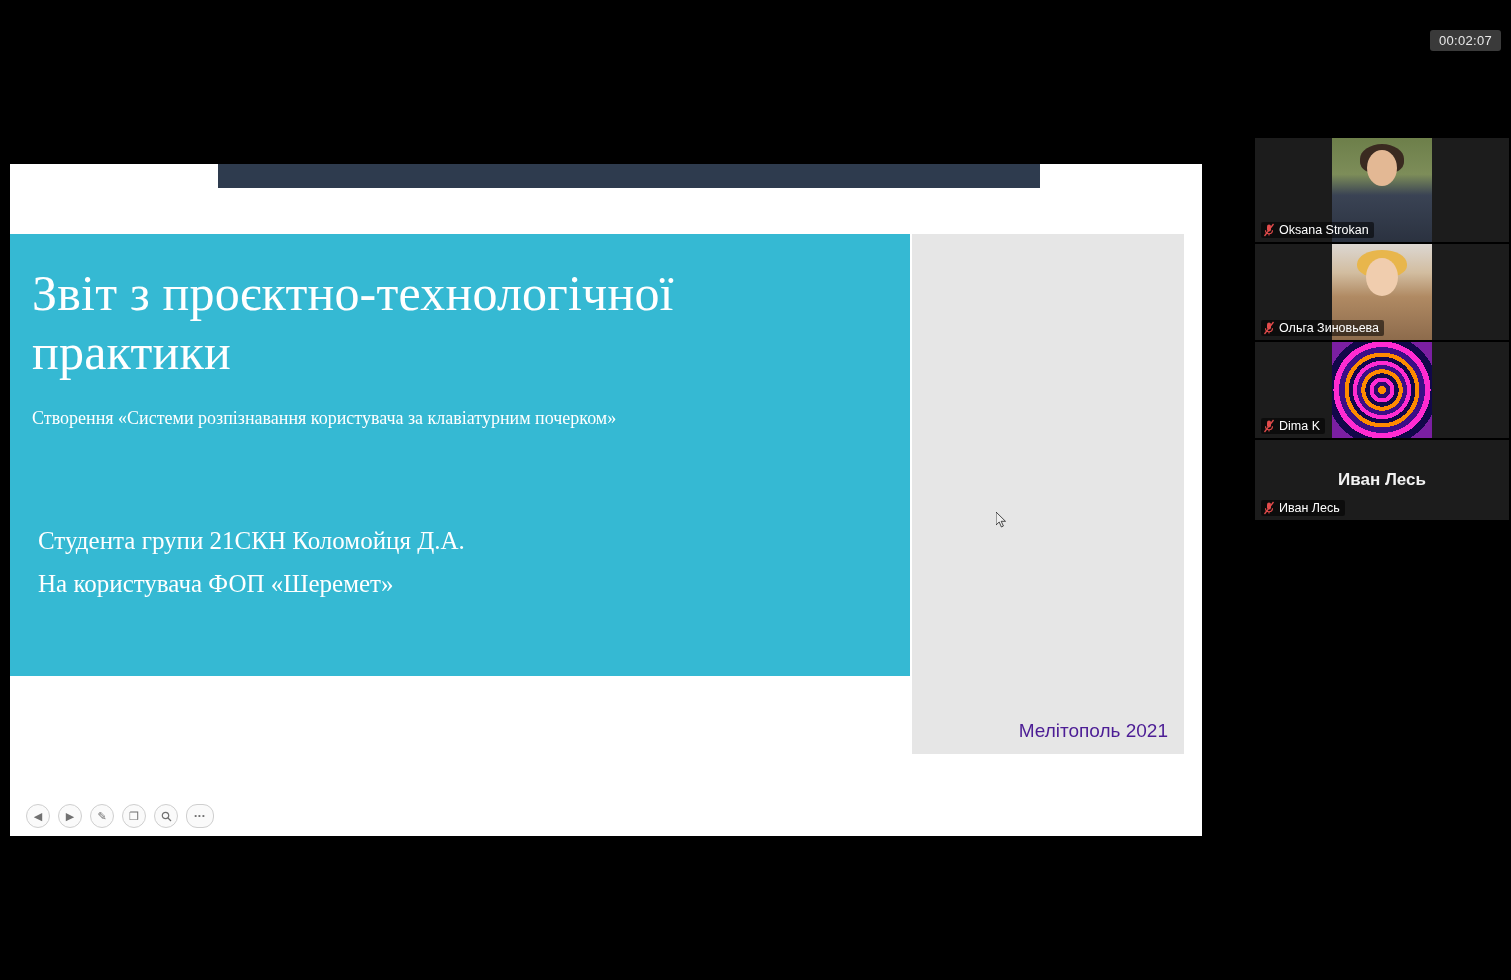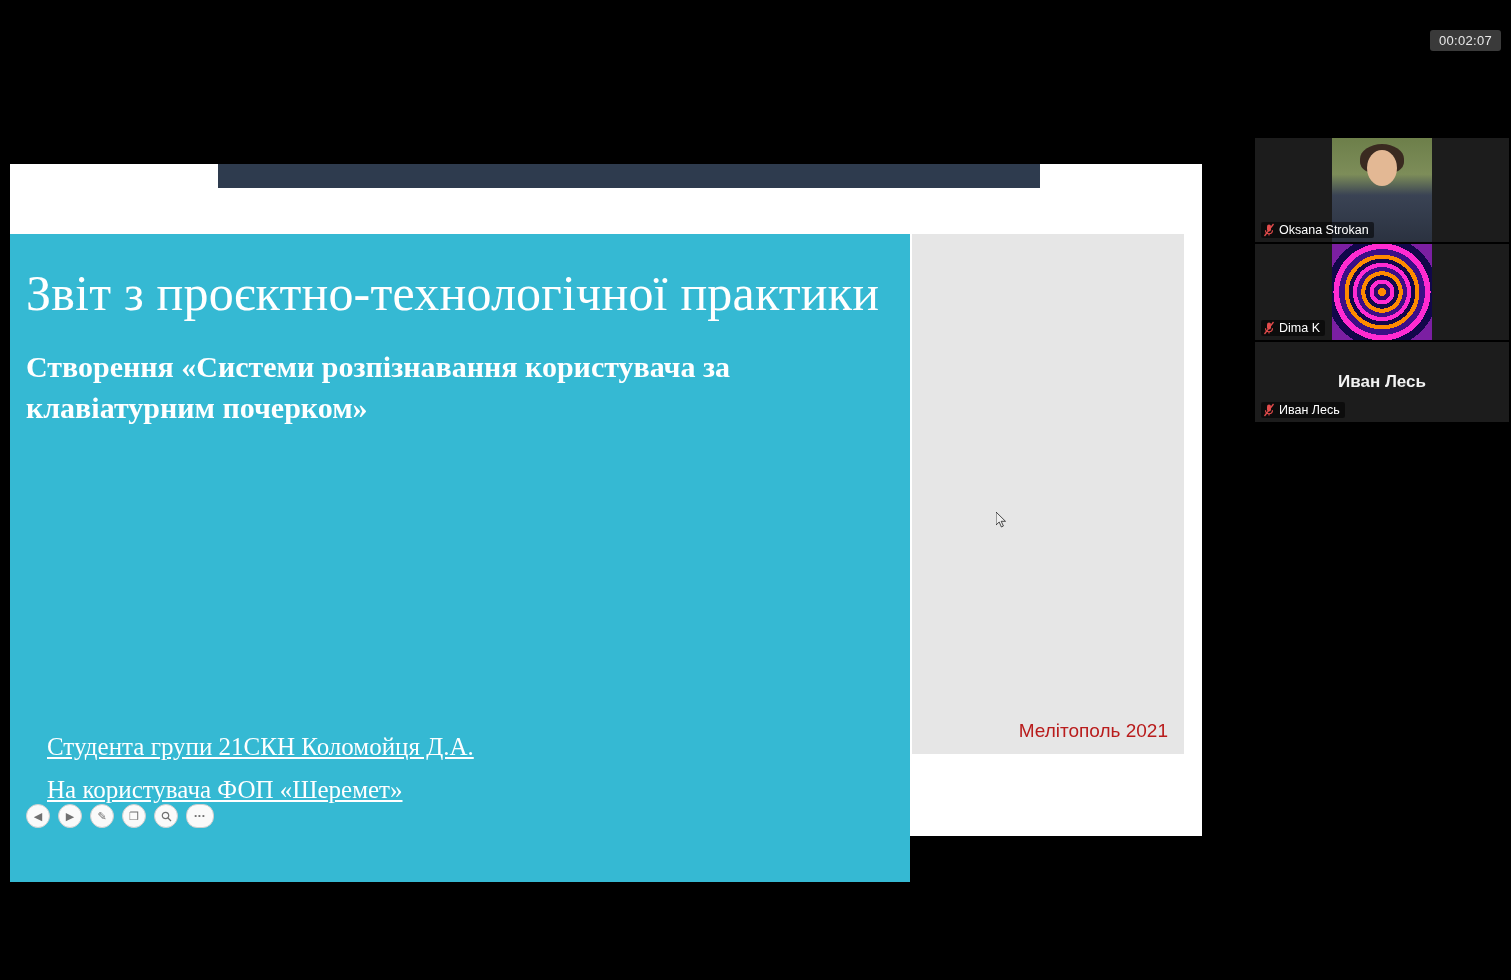--- a/index.html
+++ b/index.html
@@ -48,24 +48,24 @@
     top: 0px;
     width: 822px;
     height: 24px;
     background: #2e3b4e;
   }
   .slide-main {
     position: absolute;
     left: 0px;
     top: 70px;
     width: 900px;
-    height: 648px;
+    height: 442px;
     background: #35b9d3;
     box-sizing: border-box;
-    padding: 24px 28px 0 16px;
+    padding: 24px 28px 0 22px;
     color: #ffffff;
     font-family: "Liberation Serif", serif;
   }
   .slide-side {
     position: absolute;
     left: 902px;
     top: 70px;
     width: 272px;
     height: 520px;
     background: #e6e6e6;
@@ -73,41 +73,40 @@
   .slide-title {
     font-family: "Liberation Serif", serif;
     font-size: 50px;
     line-height: 1.18;
     font-weight: 400;
     margin: 6px 0 0 0;
     letter-spacing: .2px;
   }
   .slide-sub {
     font-family: "Liberation Serif", serif;
-    font-size: 30px;
+    font-size: 18px;
     line-height: 1.36;
     margin-top: 24px;
-    font-weight: 700;
+    font-weight: 400;
   }
   .slide-foot {
     position: absolute;
-    left: 37px;
+    left: 28px;
     bottom: 70px;
     font-family: "Liberation Serif", serif;
     font-size: 25px;
     line-height: 1.75;
-    text-decoration: underline;
   }
   .slide-city {
     position: absolute;
     right: 16px;
     bottom: 12px;
     font-family: "Liberation Sans", sans-serif;
     font-size: 19px;
-    color: #b91c1c;
+    color: #4c1d95;
   }
 
   
   .viewer-toolbar {
     position: absolute;
     left: 16px;
     bottom: 8px;
     display: flex;
     gap: 8px;
     align-items: center;
@@ -294,20 +293,37 @@
               <rect x="4" y="1.5" width="4" height="7" rx="2" fill="#e24b4b"></rect>
               <path d="M2.5 7.2a3.5 3.5 0 0 0 7 0" fill="none" stroke="#e24b4b" stroke-width="1.1"></path>
               <line x1="6" y1="10.6" x2="6" y2="12.6" stroke="#e24b4b" stroke-width="1.1"></line>
               <line x1="1.5" y1="13" x2="10.5" y2="1" stroke="#e24b4b" stroke-width="1.3"></line>
             </svg>
         </span>
         <span class="nm">Oksana Strokan</span>
       </div>
     </div>
 
+    <div class="tile photo">
+      <div class="photo-img pf2">
+        <div class="face f2b"></div>
+        <div class="face f2"></div>
+      </div>
+      <div class="namebar">
+        <span class="mic-muted">
+          <svg width="12" height="14" viewBox="0 0 12 14">
+              <rect x="4" y="1.5" width="4" height="7" rx="2" fill="#e24b4b"></rect>
+              <path d="M2.5 7.2a3.5 3.5 0 0 0 7 0" fill="none" stroke="#e24b4b" stroke-width="1.1"></path>
+              <line x1="6" y1="10.6" x2="6" y2="12.6" stroke="#e24b4b" stroke-width="1.1"></line>
+              <line x1="1.5" y1="13" x2="10.5" y2="1" stroke="#e24b4b" stroke-width="1.3"></line>
+            </svg>
+        </span>
+        <span class="nm">Ольга Зиновьева</span>
+      </div>
+    </div>
 
     <div class="tile photo">
       <div class="photo-img pf3"></div>
       <div class="namebar">
         <span class="mic-muted">
           <svg width="12" height="14" viewBox="0 0 12 14">
               <rect x="4" y="1.5" width="4" height="7" rx="2" fill="#e24b4b"></rect>
               <path d="M2.5 7.2a3.5 3.5 0 0 0 7 0" fill="none" stroke="#e24b4b" stroke-width="1.1"></path>
               <line x1="6" y1="10.6" x2="6" y2="12.6" stroke="#e24b4b" stroke-width="1.1"></line>
               <line x1="1.5" y1="13" x2="10.5" y2="1" stroke="#e24b4b" stroke-width="1.3"></line>

